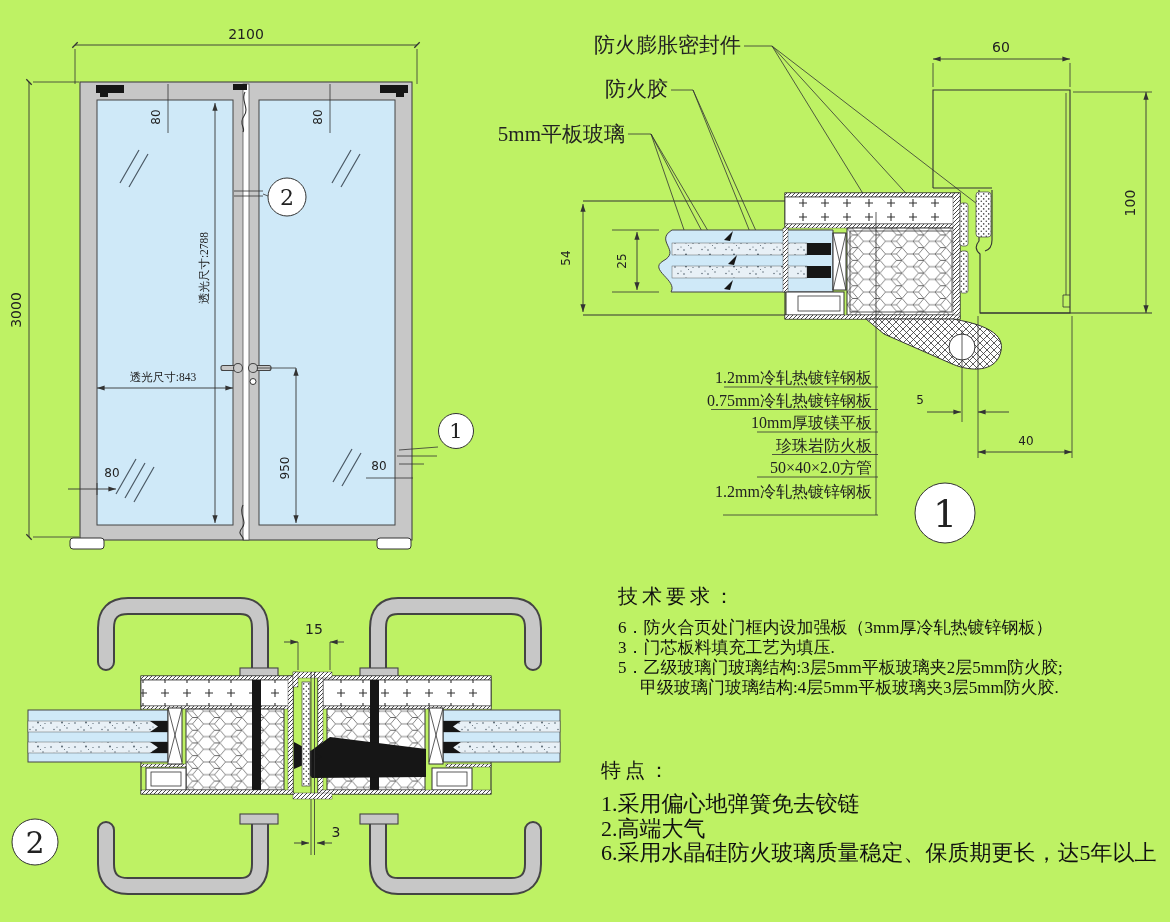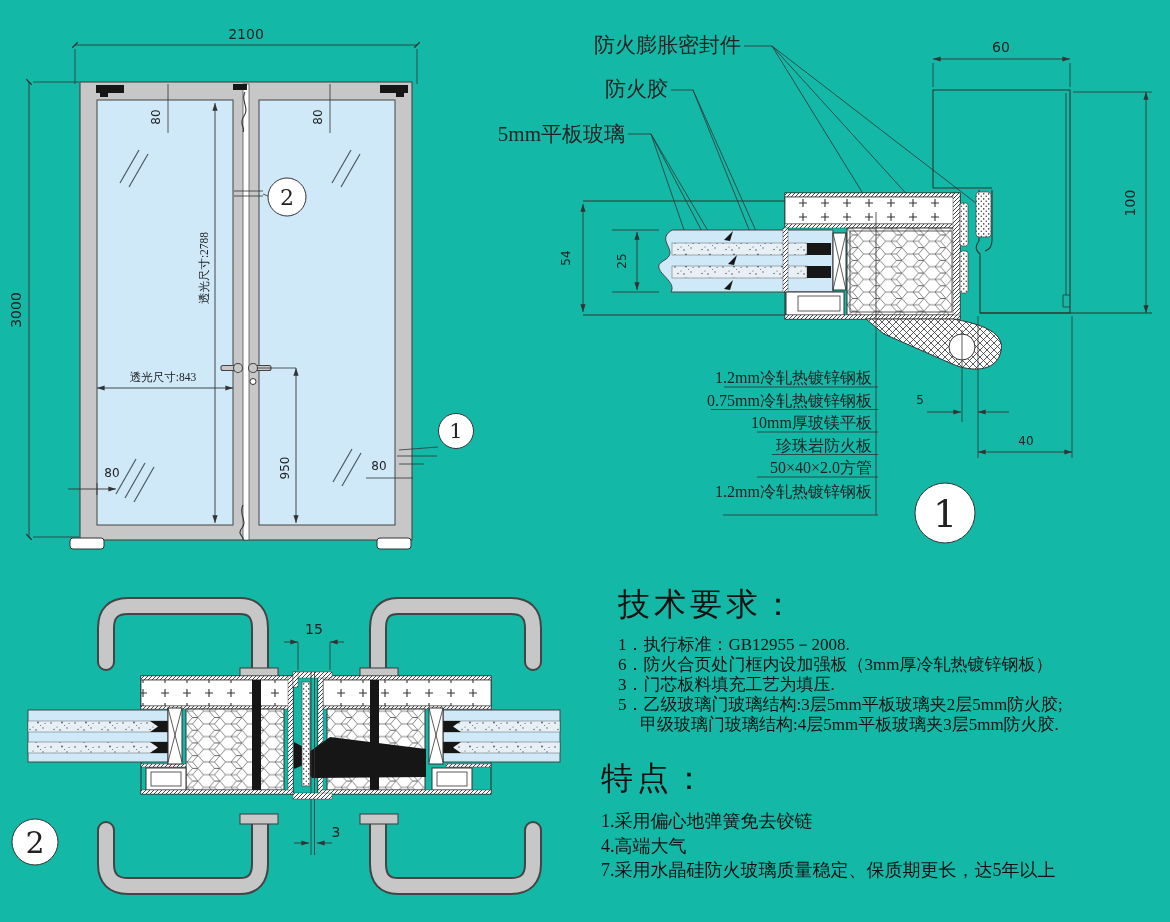--- a/index.html
+++ b/index.html
@@ -1,41 +1,41 @@
 <!DOCTYPE html>
 <html style="--glass: #cfe9f8; --frame: #c7c7c7; --line: #333333; --interlayer: #e8f0f6; --black: #161616;"><head>
 <meta charset="utf-8">
 <style>
   :root{
     --glass:#cfe9f8; --frame:#c7c7c7; --line:#333333; --interlayer:#e8f0f6; --black:#161616;
   }
   html,body{margin:0;padding:0;background:#fff;}
-  #stage{position:relative;width:1170px;height:922px;background:#14b8a6;overflow:hidden;
+  #stage{position:relative;width:1170px;height:922px;background:#bef264;overflow:hidden;
          font-family:"Liberation Serif","DejaVu Serif",serif;}
   svg{position:absolute;left:0;top:0;}
   .s1{stroke:var(--line);stroke-width:1.1;fill:none}
   .s08{stroke:var(--line);stroke-width:0.8;fill:none}
   .dim{stroke:var(--line);stroke-width:0.9;fill:none}
   .gray{fill:var(--frame);stroke:#444;stroke-width:1.1}
   .glass{fill:var(--glass);stroke:#444;stroke-width:1}
   .white{fill:#fff;stroke:#333;stroke-width:1}
   .blk{fill:var(--black);stroke:none}
   .steel{fill:url(#steel);stroke:#333;stroke-width:0.4}
   .stip{fill:url(#stip);stroke:#444;stroke-width:0.7}
   .spk{fill:url(#spk);stroke:#444;stroke-width:0.4}
   .mk{stroke:#4c5a66;stroke-width:1.2;fill:none}
   text{fill:#222}
   .dimtxt{font-family:"DejaVu Sans",sans-serif;font-size:14px;}
   .dimtxt-s{font-family:"DejaVu Sans",sans-serif;font-size:12px;}
   .cjk{font-family:"Liberation Serif","DejaVu Serif",serif;}
   .mknum{font-family:"DejaVu Serif",serif;}
   .txtblock{position:absolute;color:#111;white-space:nowrap;}
-  .tb-title{font-size:32px;letter-spacing:4px;margin-bottom:8px;}
+  .tb-title{font-size:20px;letter-spacing:4px;margin-bottom:8px;}
   .tb-item{font-size:17px;line-height:20px;}
-  .ft-item{font-size:18px;line-height:24.5px;}
+  .ft-item{font-size:22px;line-height:24.5px;}
   .indent{padding-left:18px;text-align:center;}
 </style>
 </head>
 <body>
 
 <div id="stage">
 <svg width="1170" height="922" viewBox="0 0 1170 922">
   <defs>
     <marker id="ar" viewBox="0 0 9 7" markerWidth="9" markerHeight="7" refX="8.5" refY="3.5" orient="auto-start-reverse">
       <path d="M0,0.6 L8.5,3.5 L0,6.4 Z" fill="#333"></path>
@@ -347,26 +347,25 @@
 
     <g>
       <circle class="white" cx="35" cy="842" r="23" stroke-width="1.4"></circle>
       <text class="mknum" font-size="30" x="35" y="853" text-anchor="middle">2</text>
     </g>
   </g>
 </svg>
 
   <div class="txtblock" style="left:618px;top:583px;">
     <div class="tb-title">技术要求：</div>
-    <div class="tb-item">1．执行标准：GB12955－2008.</div>
     <div class="tb-item">6．防火合页处门框内设加强板（3mm厚冷轧热镀锌钢板）</div>
     <div class="tb-item">3．门芯板料填充工艺为填压.</div>
     <div class="tb-item">5．乙级玻璃门玻璃结构:3层5mm平板玻璃夹2层5mm防火胶;</div>
     <div class="tb-item indent">甲级玻璃门玻璃结构:4层5mm平板玻璃夹3层5mm防火胶.</div>
   </div>
 
   <div class="txtblock" style="left:601px;top:757px;">
     <div class="tb-title">特点：</div>
     <div class="ft-item">1.采用偏心地弹簧免去铰链</div>
-    <div class="ft-item">4.高端大气</div>
-    <div class="ft-item">7.采用水晶硅防火玻璃质量稳定、保质期更长，达5年以上</div>
+    <div class="ft-item">2.高端大气</div>
+    <div class="ft-item">6.采用水晶硅防火玻璃质量稳定、保质期更长，达5年以上</div>
   </div>
 </div>
 
 </body></html>

